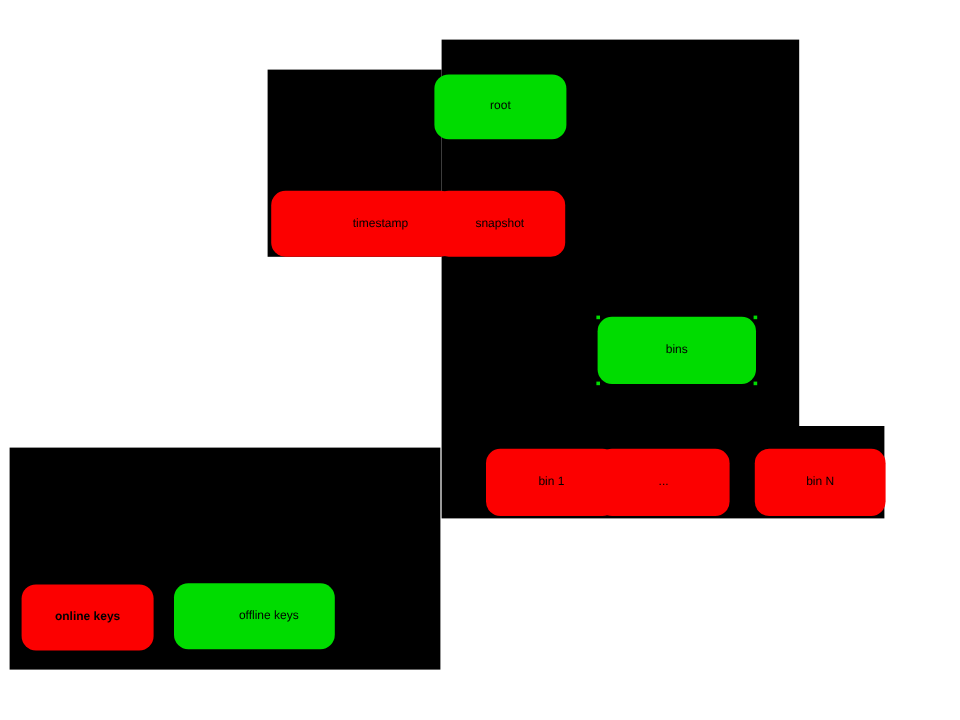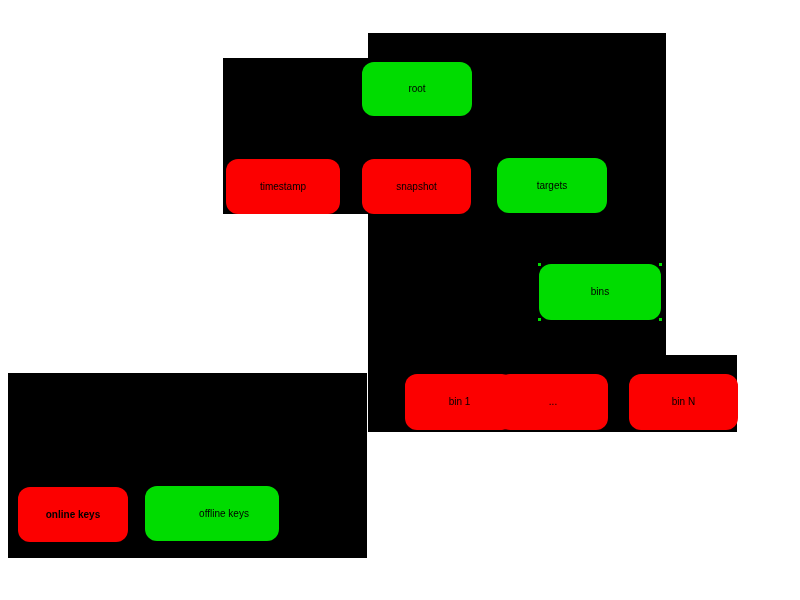--- a/index.html
+++ b/index.html
@@ -29,24 +29,24 @@
     display: flex;
     align-items: center;
     justify-content: center;
     font-size: 10px;
     line-height: 1;
     color: #000000;
     white-space: nowrap;
   }
   
   .node-root         { left: 362px; top: 62px;  width: 110px; height: 54px; }
-  .node-timestamp    { left: 226px; top: 159px; width: 114px; height: 55px; }
+  .node-timestamp    { left: 226px; top: 159px; width: 124px; height: 55px; padding-left: 29px; }
   .node-snapshot     { left: 362px; top: 159px; width: 109px; height: 55px; }
   .node-targets      { left: 497px; top: 158px; width: 110px; height: 55px; }
-  .node-bins         { left: 498px; top: 264px; width: 122px; height: 56px; margin-left: 41px; }
+  .node-bins         { left: 498px; top: 264px; width: 132px; height: 56px; }
   .node-bin1         { left: 366px; top: 374px; width: 109px; height: 56px; }
   .node-bin-ellipsis { left: 498px; top: 374px; width: 110px; height: 56px; }
   .node-binN         { left: 629px; top: 374px; width: 109px; height: 56px; }
   .node-online-keys  { left: 18px;  top: 487px; width: 110px; height: 55px; }
   .node-offline-keys { left: 145px; top: 486px; width: 110px; height: 55px; padding-left: 24px; }
 
   
   .tick {
     position: absolute;
     width: 3px;
@@ -72,23 +72,20 @@
   </div>
 
   <div class="node node-timestamp" style="background: rgb(252, 0, 0);">
     <span>timestamp</span>
   </div>
 
   <div class="node node-snapshot" style="background: rgb(252, 0, 0);">
     <span>snapshot</span>
   </div>
 
-  <div class="node node-targets" style="background: rgb(0, 220, 0);">
-    <span>targets</span>
-  </div>
 
   <div class="node node-bins" style="background: rgb(0, 220, 0);">
     <span class="tick tick-tl" style="background: rgb(0, 220, 0);"></span>
     <span class="tick tick-tr" style="background: rgb(0, 220, 0);"></span>
     <span class="tick tick-bl" style="background: rgb(0, 220, 0);"></span>
     <span class="tick tick-br" style="background: rgb(0, 220, 0);"></span>
     <span>bins</span>
   </div>
 
   <div class="node node-bin1" style="background: rgb(252, 0, 0); margin-left: 39px;">

